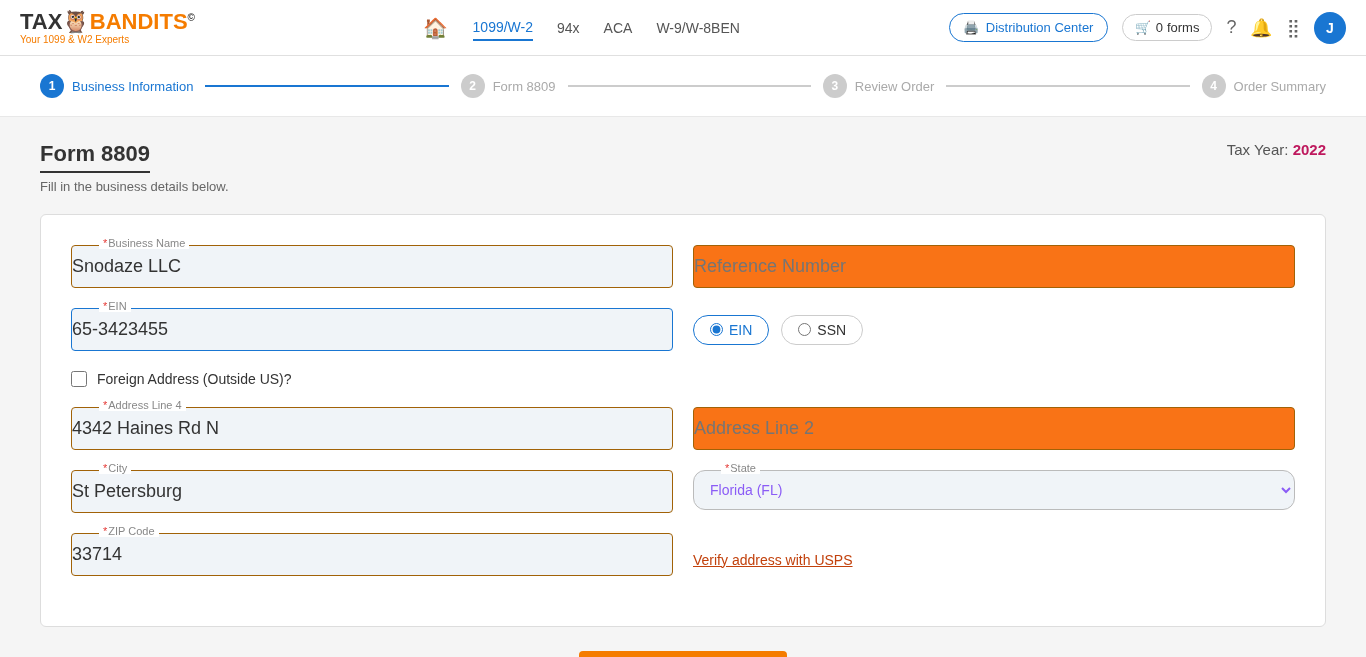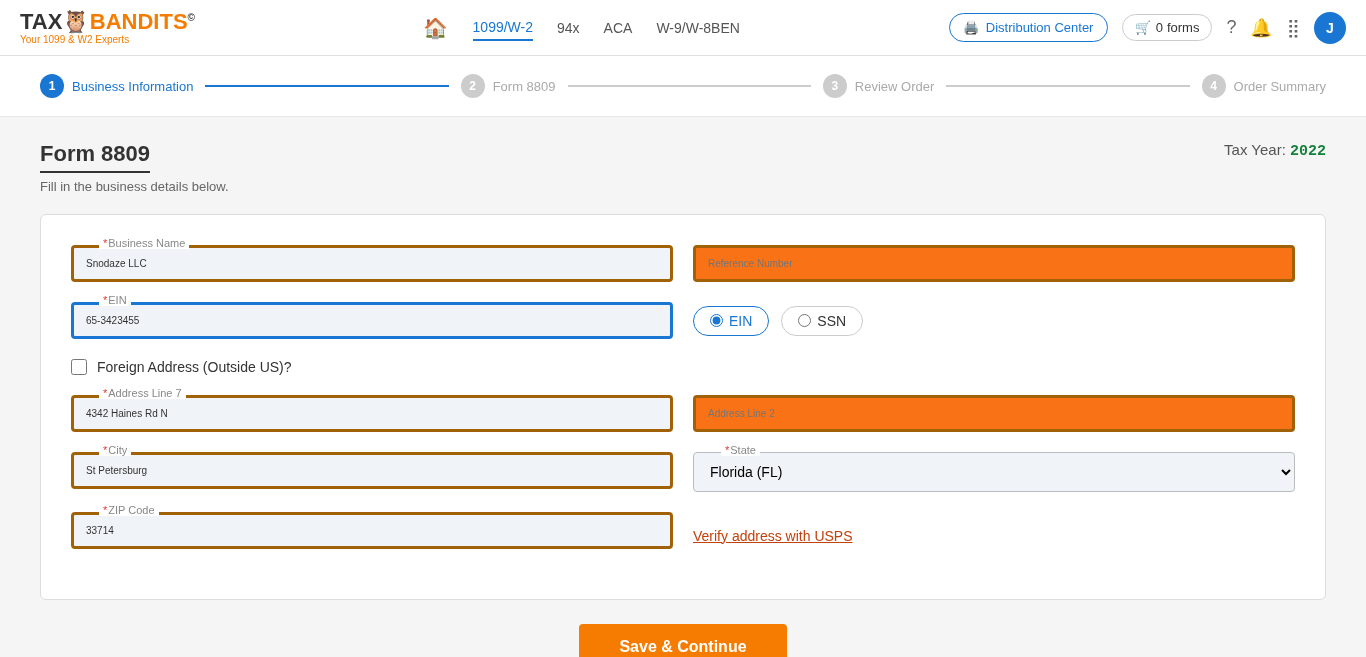--- a/index.html
+++ b/index.html
@@ -156,21 +156,21 @@
       font-size: 22px;
       font-weight: bold;
       color: #333;
       border-bottom: 2.5px solid #333;
       padding-bottom: 4px;
     }
     .tax-year {
       font-size: 15px;
       color: #555;
     }
-    .tax-year strong { color: #15803d; font-family: Liberation Mono, monospace; }
+    .tax-year strong { color: #be185d; }
 
     .sub-text {
       font-size: 13px;
       color: #666;
       margin-bottom: 20px;
     }
 
     
     .form-card {
       background: #fff;
@@ -198,24 +198,24 @@
       padding: 0 4px;
       font-size: 11px;
       color: #888;
       z-index: 1;
       margin-left: 18px;
     }
     .float-label .required { color: #e53935; margin-right: 1px; }
 
     .form-input {
       width: 100%;
-      border: 3px solid #a16207;
+      border: 1px solid #a16207;
       border-radius: 4px;
-      padding: 10px 12px;
-      font-size: 10px;
+      padding: 10px 0;
+      font-size: 18px;
       color: #333;
       background: #f0f4f8;
       outline: none;
     }
     .form-input.plain-bg {
       background: #f97316;
     }
     .form-input.active-border {
       border-color: #1976d2;
     }
@@ -256,24 +256,24 @@
     .radio-option.selected {
       border-color: #1976d2;
       color: #1976d2;
     }
     .radio-input { cursor: pointer; accent-color: #1976d2; }
 
     
     .form-select {
       width: 100%;
       border: 1px solid #bbb;
-      border-radius: 4px;
+      border-radius: 12px;
       padding: 10px 12px;
       font-size: 14px;
-      color: #000000;
+      color: #8b5cf6;
       background: #f0f4f8;
       outline: none;
       appearance: auto;
     }
 
     
     .usps-link {
       color: #c2410c;
       text-decoration: underline;
       cursor: pointer;
@@ -407,21 +407,21 @@
     </div>
 
     <div class="foreign-address-row">
       <input type="checkbox" class="checkbox-input" style="">
       <span class="checkbox-label">Foreign Address (Outside US)?</span>
     </div>
 
     <div class="form-row">
       <div class="form-group">
         <span class="float-label">
-          <span class="required">*</span><span>Address Line 7</span>
+          <span class="required">*</span><span>Address Line 4</span>
         </span>
         <input class="form-input" type="text" value="4342 Haines Rd N" style="">
       </div>
       <div class="form-group">
         <input class="form-input plain-bg" type="text" placeholder="Address Line 2" style="">
       </div>
     </div>
 
     <div class="form-row">
       <div class="form-group">

